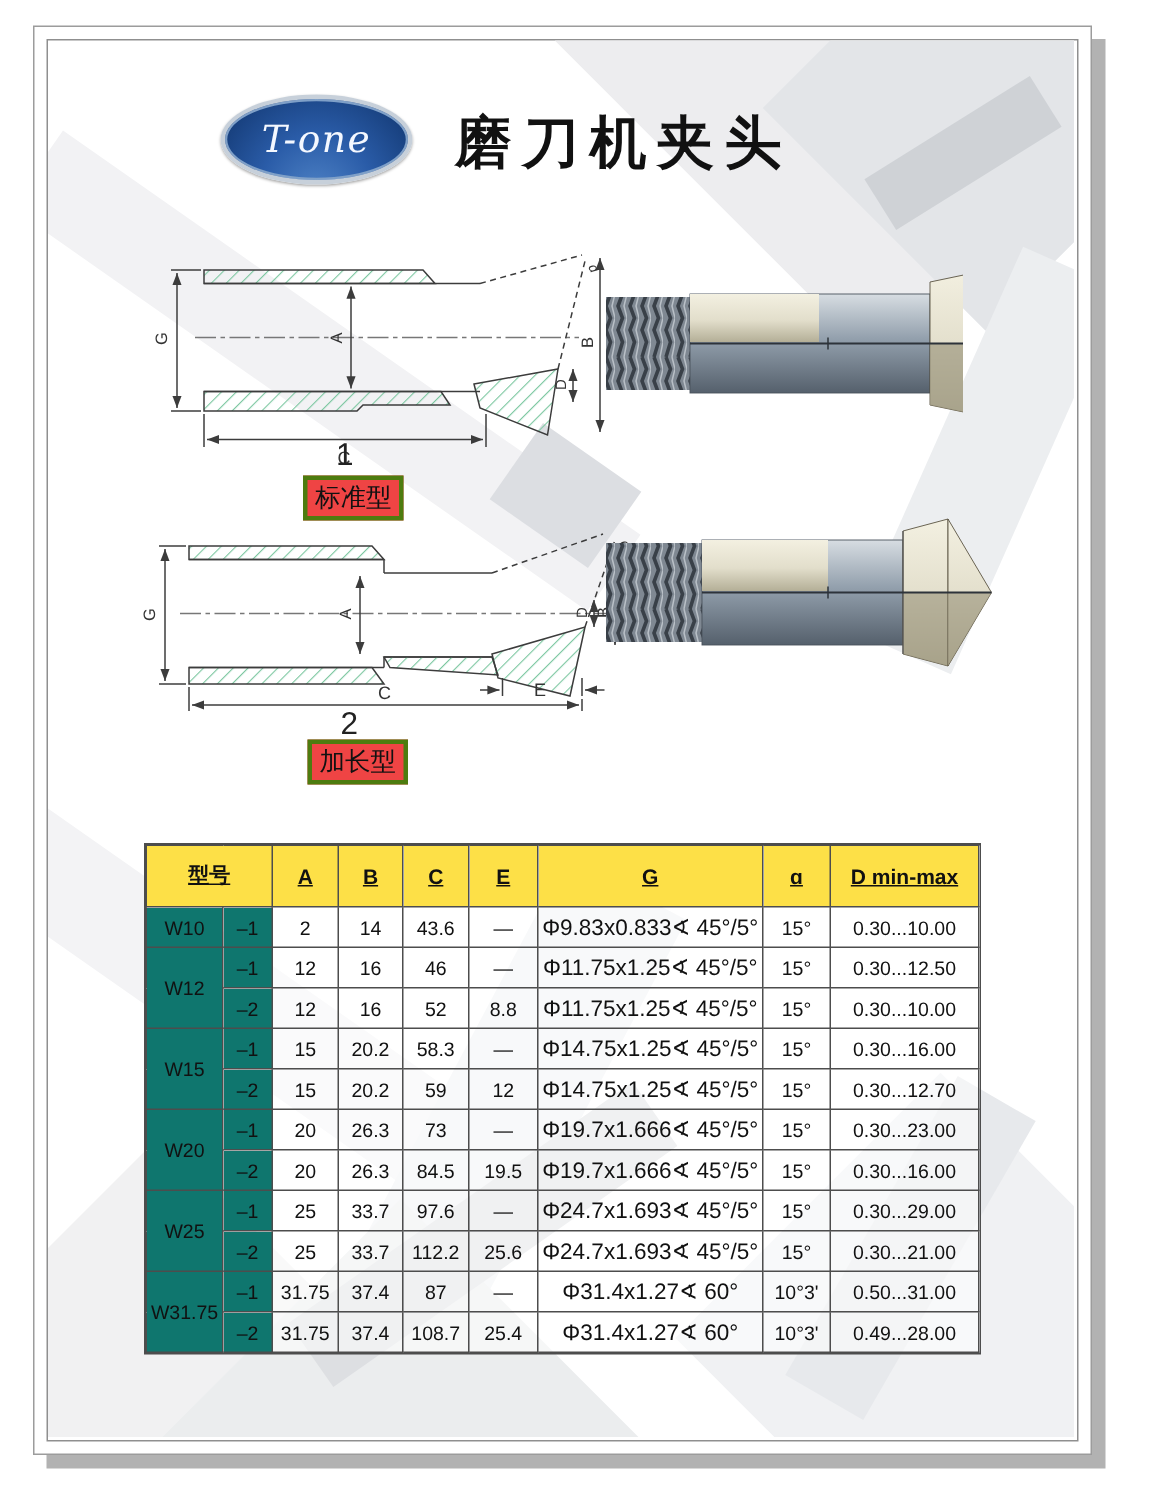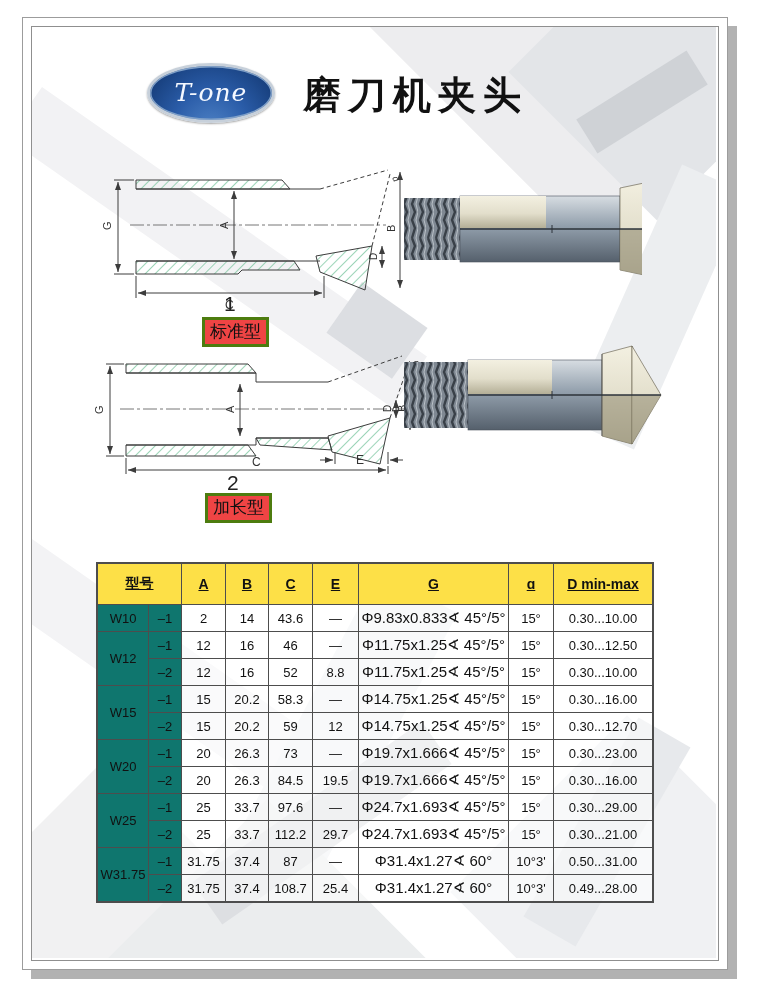--- a/index.html
+++ b/index.html
@@ -314,21 +314,21 @@
           <td class="c-num">—</td>
           <td class="c-g">Φ24.7x1.693∢ 45°/5°</td>
           <td class="c-num">15°</td>
           <td class="c-d">0.30...29.00</td>
         </tr>
         <tr>
           <td class="c-var">–2</td>
           <td class="c-num">25</td>
           <td class="c-num">33.7</td>
           <td class="c-num">112.2</td>
-          <td class="c-num">29.7</td>
+          <td class="c-num">25.6</td>
           <td class="c-g">Φ24.7x1.693∢ 45°/5°</td>
           <td class="c-num">15°</td>
           <td class="c-d">0.30...21.00</td>
         </tr>
         <tr>
           <td rowspan="2" class="c-model">W31.75</td>
           <td class="c-var">–1</td>
           <td class="c-num">31.75</td>
           <td class="c-num">37.4</td>
           <td class="c-num">87</td>

